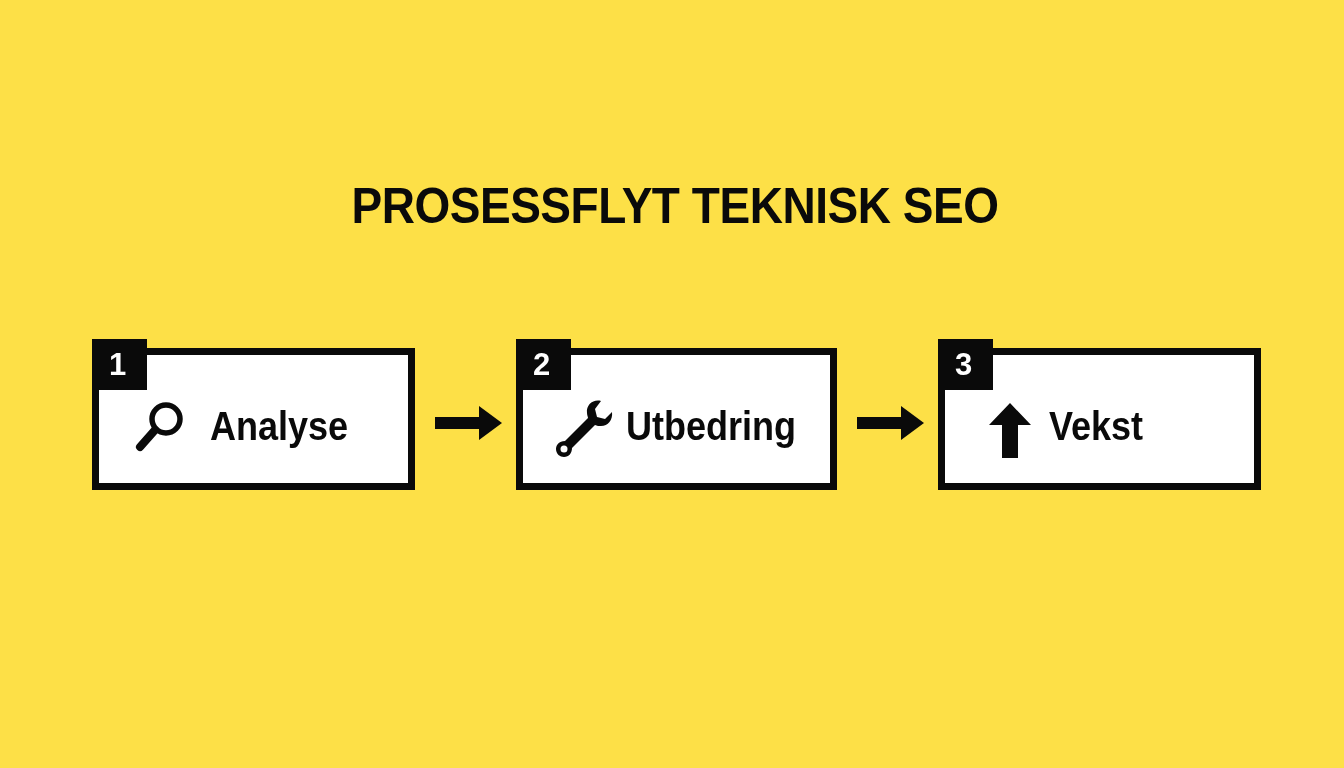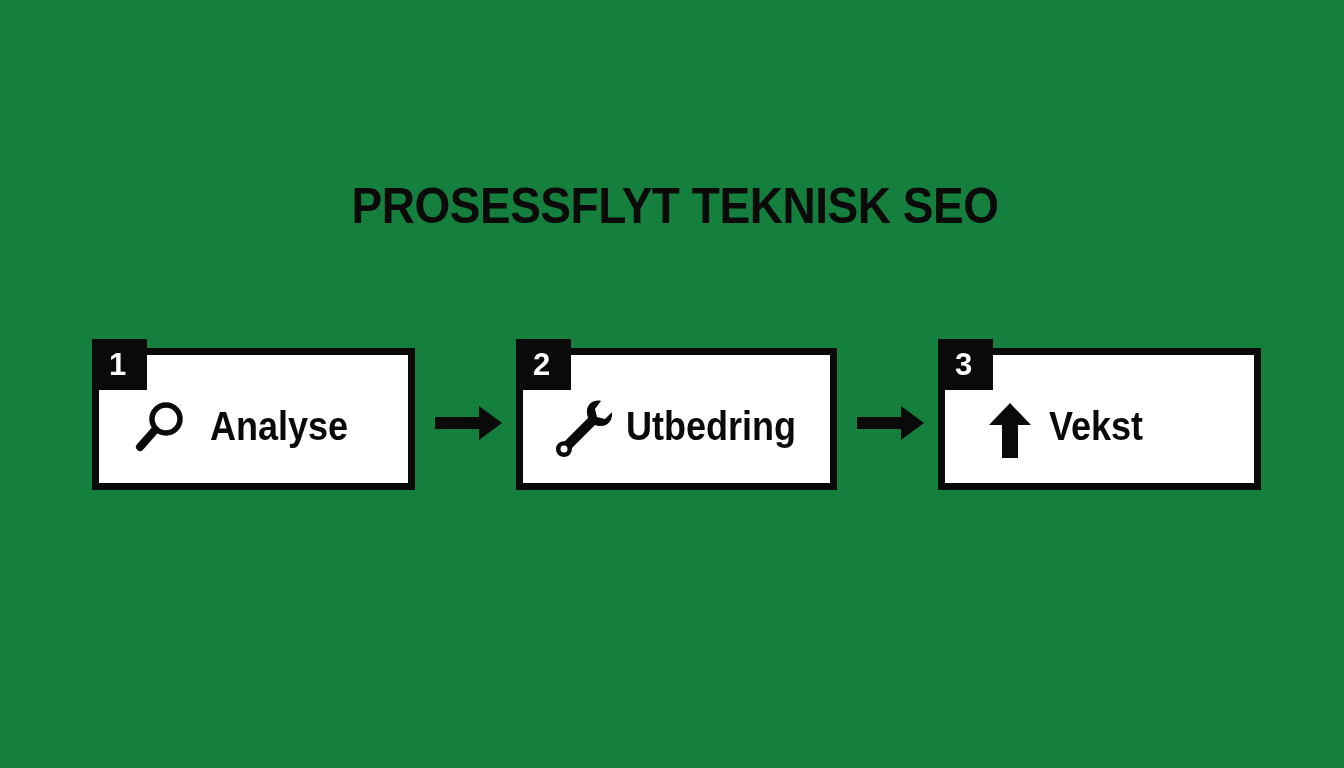--- a/index.html
+++ b/index.html
@@ -8,21 +8,21 @@
       width: 1344px;
       height: 768px;
       background: #ffffff;
       overflow: hidden;
       font-family: "Liberation Sans", "DejaVu Sans", sans-serif;
     }
     .canvas {
       position: relative;
       width: 1344px;
       height: 768px;
-      background: #15803d;
+      background: #fde047;
     }
     .title {
       position: absolute;
       left: 0;
       top: 176px;
       width: 1350px;
       text-align: center;
       font-size: 50px;
       font-weight: bold;
       color: #0a0a0a;

